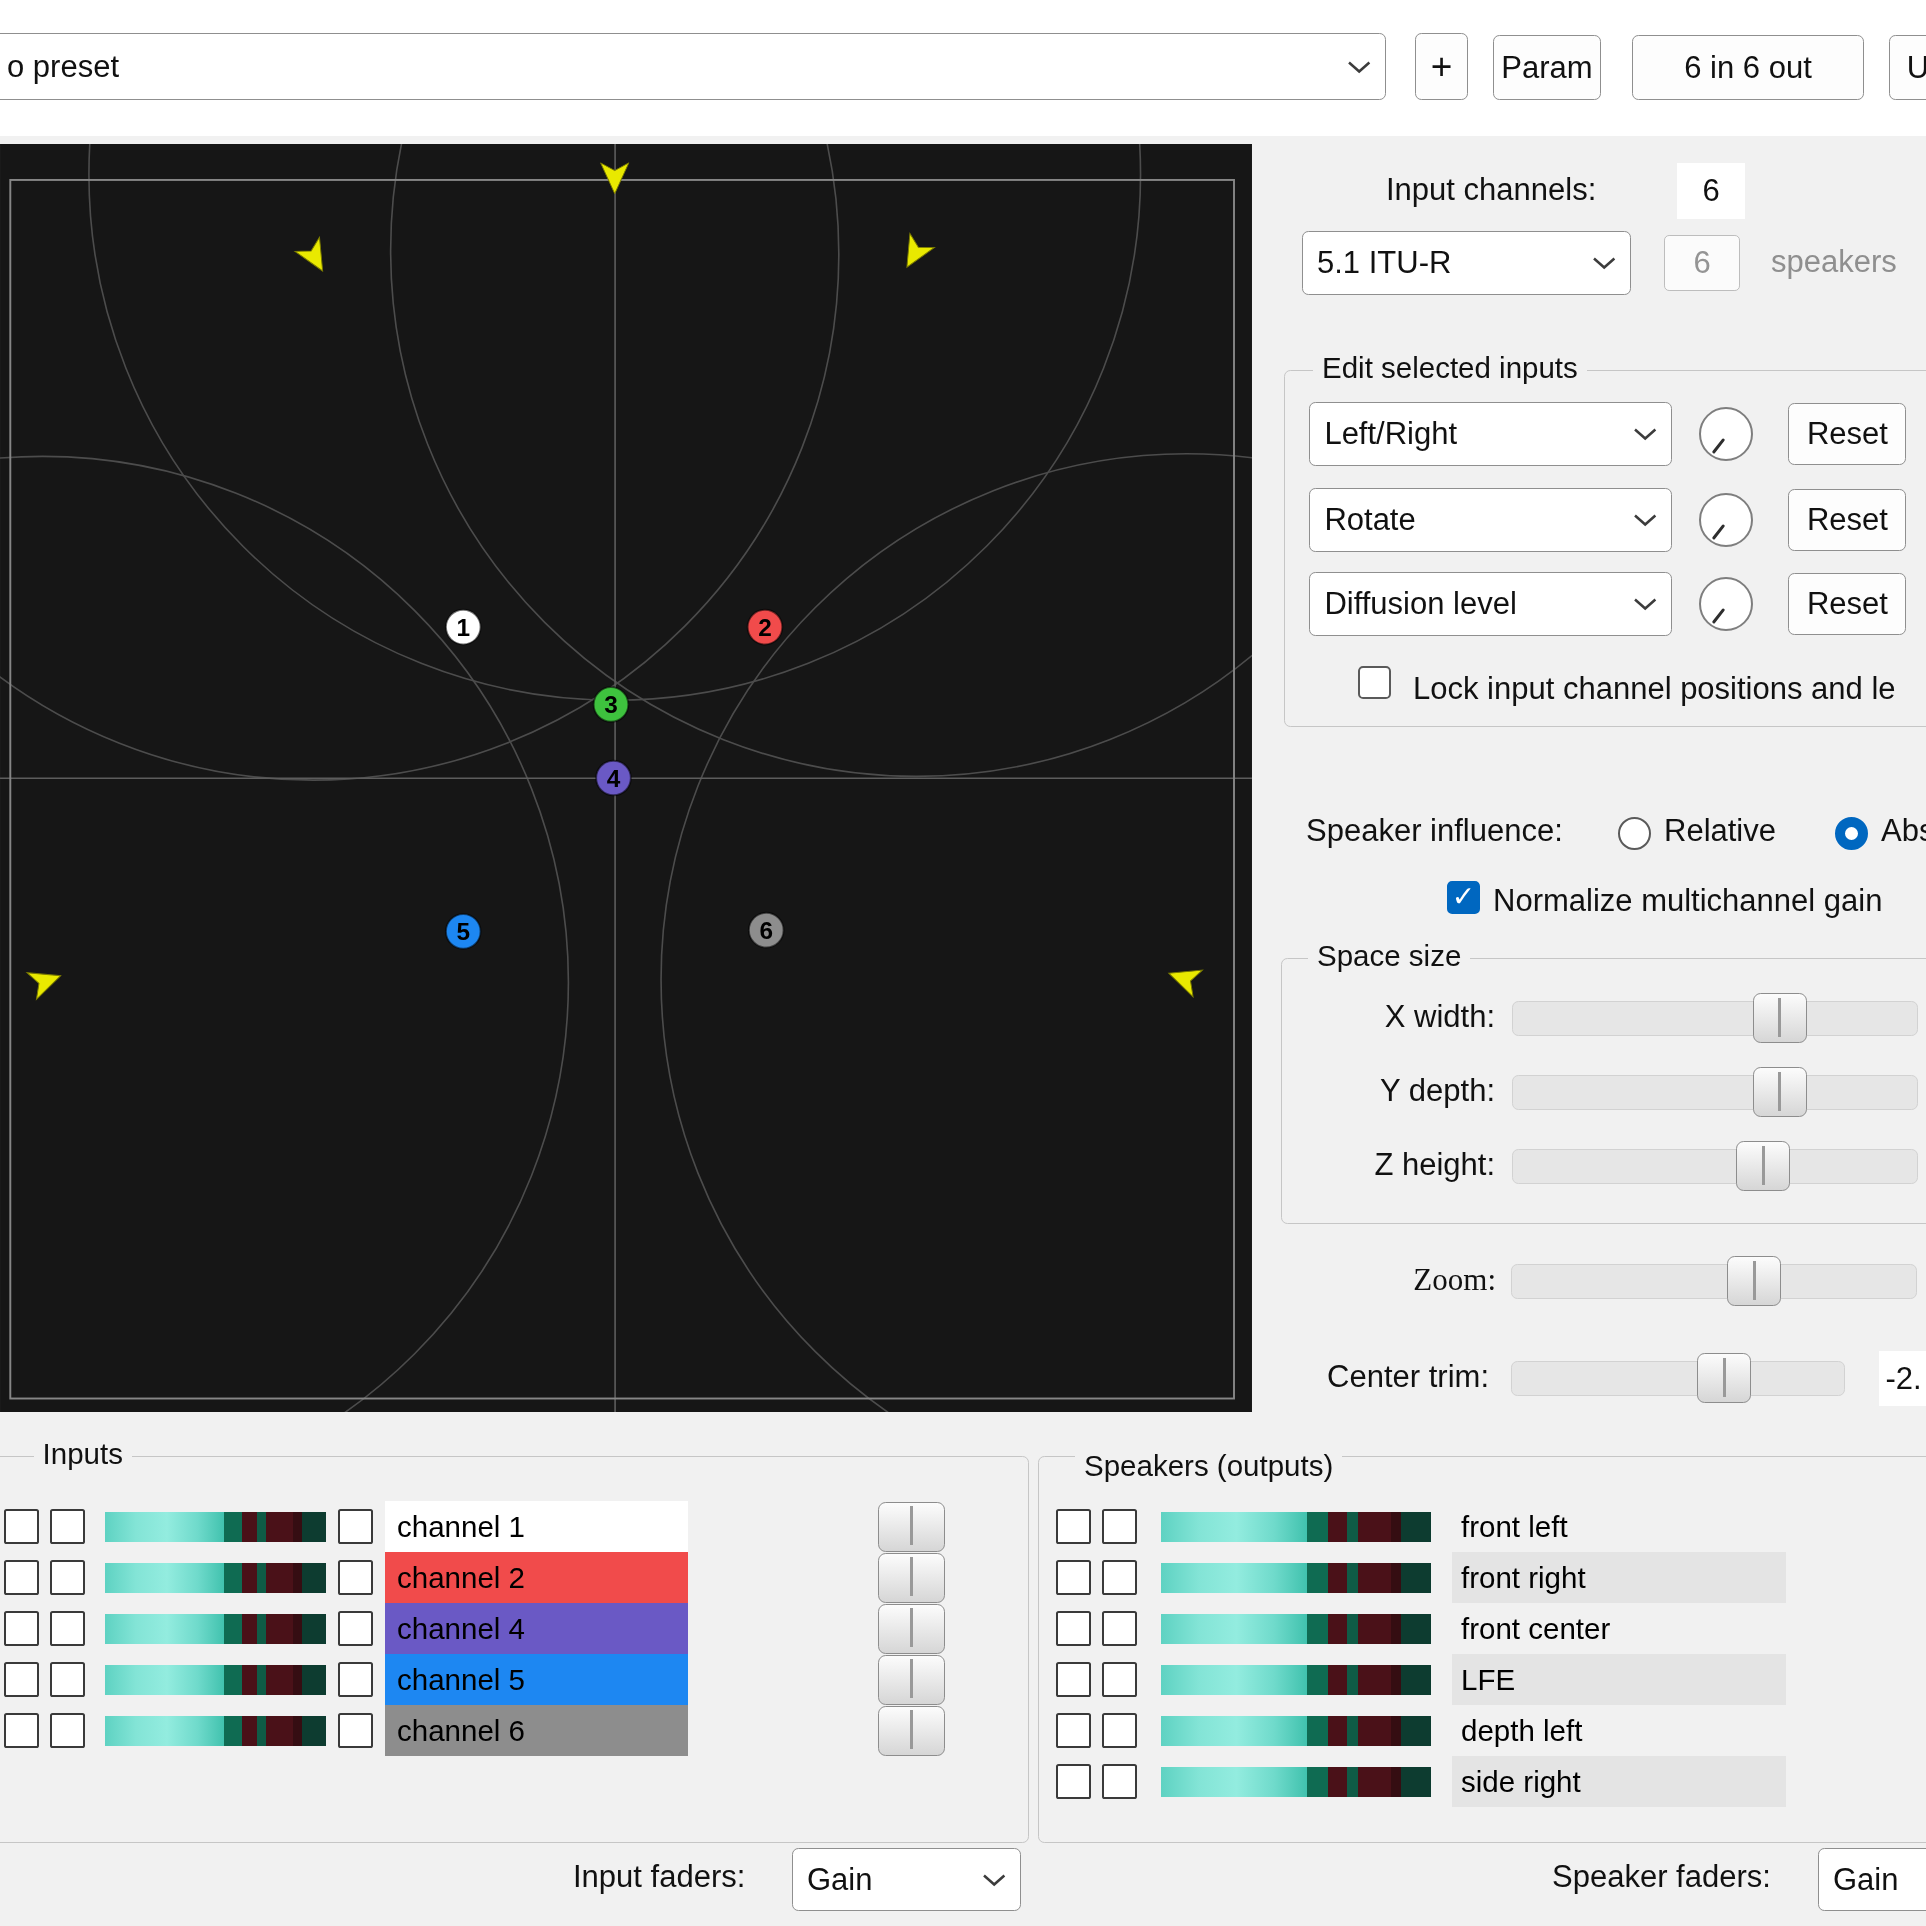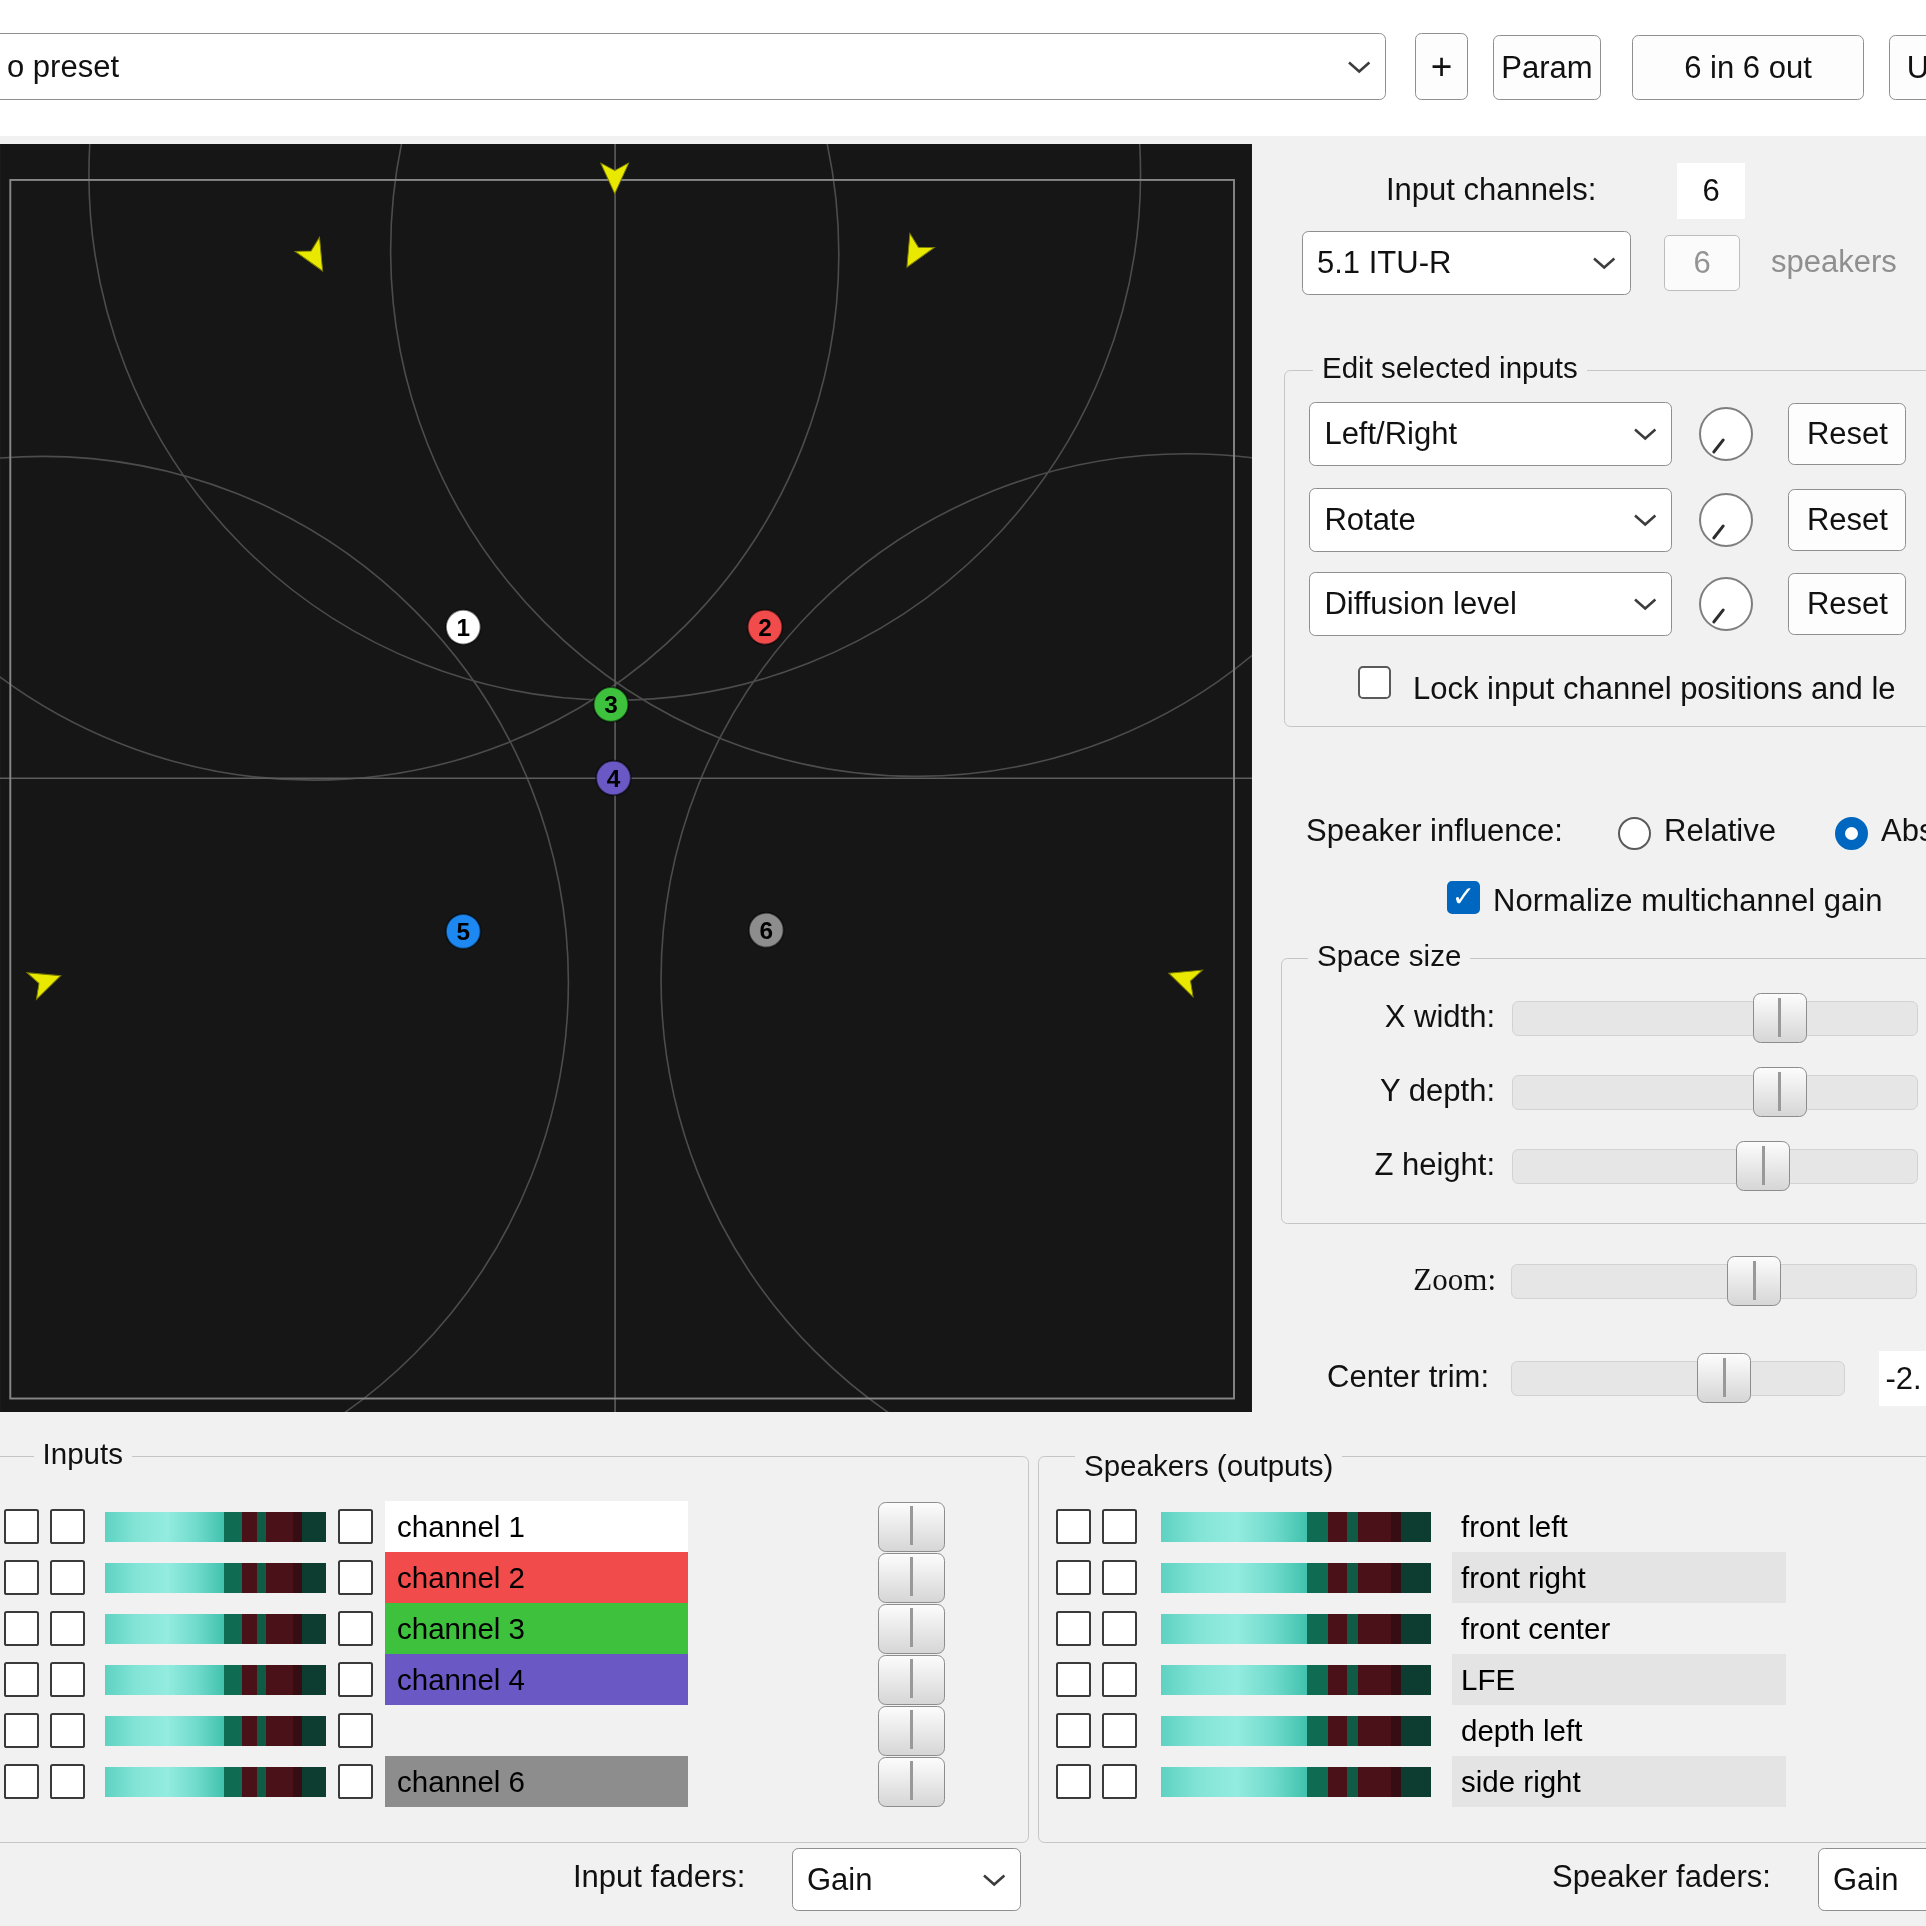--- a/index.html
+++ b/index.html
@@ -288,36 +288,29 @@
         <div class="meter in"></div>
         <div class="chk" style="left: 338px;"></div>
         <div class="chan-label" style="background: rgb(241, 75, 75);">channel 2</div>
         <div class="fhandle frow-handle"></div>
       </div>
       <div class="iorow">
         <div class="chk" style="left: 3.9px;"></div>
         <div class="chk" style="left: 50px;"></div>
         <div class="meter in"></div>
         <div class="chk" style="left: 338px;"></div>
-        <div class="chan-label" style="background: rgb(62, 194, 62);">channel 3</div>
-        <div class="fhandle frow-handle"></div>
-      </div>
-      <div class="iorow">
-        <div class="chk" style="left: 3.9px;"></div>
-        <div class="chk" style="left: 50px;"></div>
-        <div class="meter in"></div>
-        <div class="chk" style="left: 338px;"></div>
         <div class="chan-label" style="background: rgb(106, 89, 197);">channel 4</div>
         <div class="fhandle frow-handle"></div>
       </div>
       <div class="iorow">
         <div class="chk" style="left: 3.9px;"></div>
         <div class="chk" style="left: 50px;"></div>
         <div class="meter in"></div>
         <div class="chk" style="left: 338px;"></div>
+        <div class="chan-label" style="background: rgb(29, 135, 242);">channel 5</div>
         <div class="fhandle frow-handle"></div>
       </div>
       <div class="iorow">
         <div class="chk" style="left: 3.9px;"></div>
         <div class="chk" style="left: 50px;"></div>
         <div class="meter in"></div>
         <div class="chk" style="left: 338px;"></div>
         <div class="chan-label" style="background: rgb(141, 141, 141);">channel 6</div>
         <div class="fhandle frow-handle"></div>
       </div>

